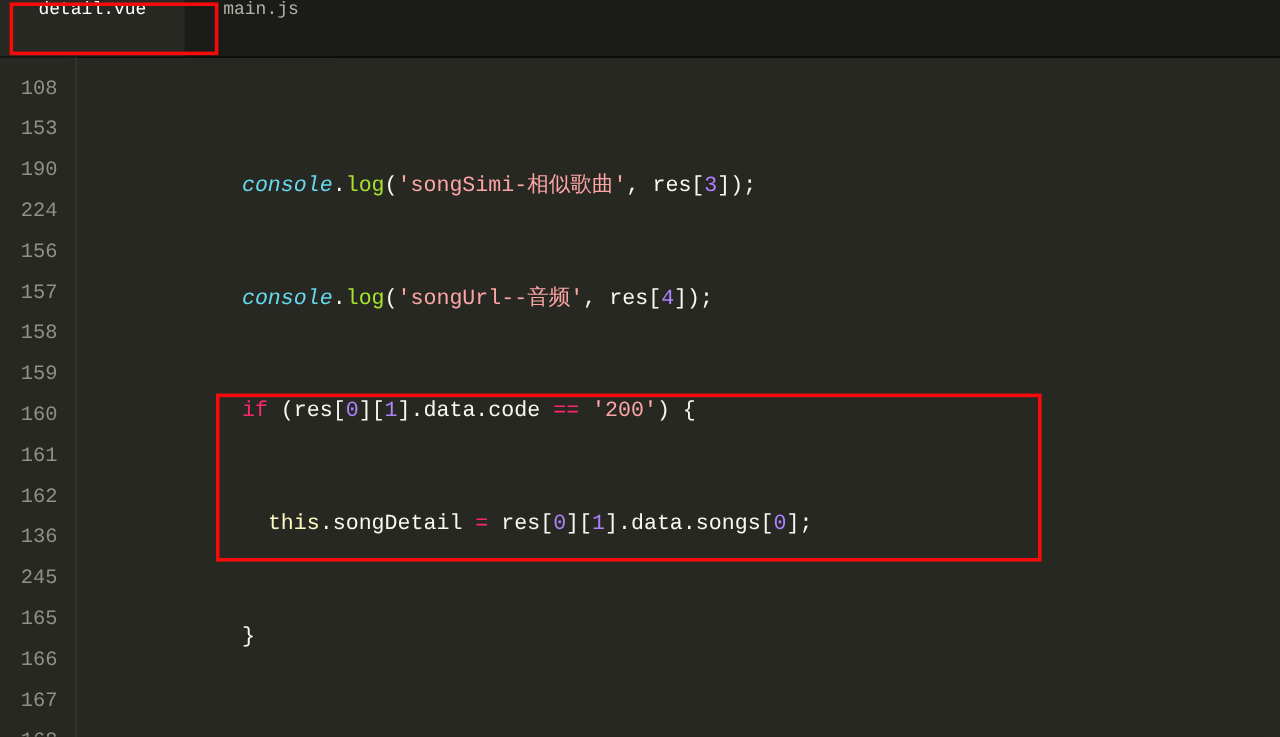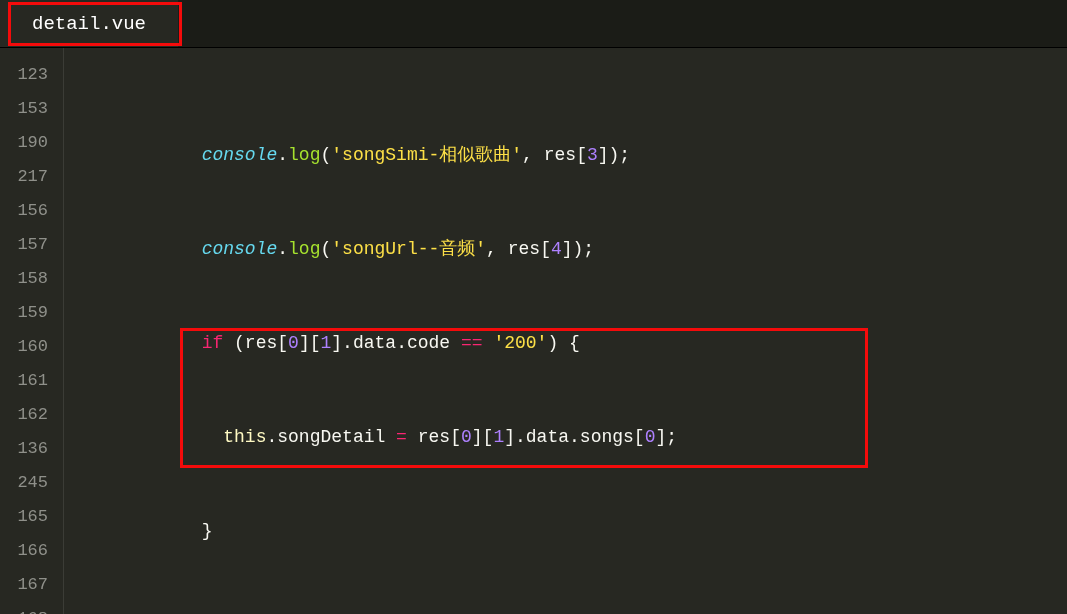--- a/index.html
+++ b/index.html
@@ -15,24 +15,23 @@
   }
   .tabbar {
     background: #1b1c17;
     height: 48px;
     display: flex;
     align-items: stretch;
     border-bottom: 1px solid #000;
   }
   .tab {
     display: flex;
-    align-items: center;
     padding: 0 32px;
     color: #b0b0a8;
-    font-size: 19px;
+    font-size: 15px;
     cursor: pointer;
     background: #1b1c17;
     position: relative;
   }
   .tab.active {
     background: #272822;
     color: #fff;
   }
   .hl-box-tab {
     position: absolute;
@@ -73,41 +72,44 @@
     position: absolute;
     border: 3px solid #f40b0b;
     pointer-events: none;
   }
   
   .c-kw   { color: #f92672; margin-top: 28px; }   
   .c-id   { color: #f8f8f2; margin-top: 45px; }   
   .c-this { color: #fef9c3; }
   .c-prop { color: #a6e22e; }
   .c-num  { color: #ae81ff; }
-  .c-str  { color: #fde047; }
+  .c-str  { color: #fca5a5; }
   .c-punc { color: #f8f8f2; }
   .c-dot  { color: #f8f8f2; }
   .c-paren{ color: #f8f8f2; }
   .c-obj  { color: #66d9ef; font-style: italic; }
 </style>
 </head>
 <body>
 
 <div class="tabbar">
   <div class="tab active">
     <span>detail.vue</span>
   </div>
+  <div class="tab">
+    <span>main.js</span>
+  </div>
 </div>
 
 <div class="editor">
   <div class="gutter" id="gutter">
-      <div>123</div>
+      <div>108</div>
       <div>153</div>
       <div>190</div>
-      <div>217</div>
+      <div>224</div>
       <div>156</div>
       <div>157</div>
       <div>158</div>
       <div>159</div>
       <div>160</div>
       <div>161</div>
       <div>162</div>
       <div>136</div>
       <div>245</div>
       <div>165</div>

